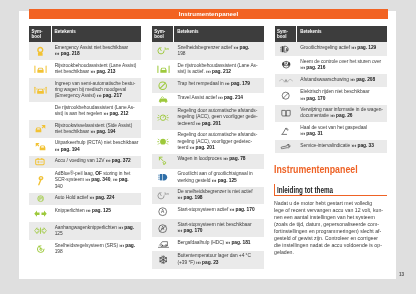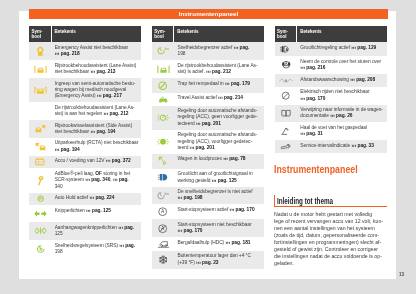--- a/index.html
+++ b/index.html
@@ -16,21 +16,21 @@
   .row{display:flex;align-items:stretch;min-height:12.8px;}
   .row.alt{background:#eaeaea;}
   .ic{width:22.5px;display:flex;align-items:center;justify-content:center;flex:0 0 22.5px;padding:2.75px 0;box-sizing:border-box;}
   .ic svg{display:block;}
   .tx{flex:1;font-size:4.85px;letter-spacing:-0.05px;line-height:6.2px;padding:2.75px 1px 2.75px 3.2px;color:#3c3c3c;box-sizing:border-box;}
   .ln{white-space:nowrap;}
   .bl{white-space:nowrap;}
   .tx b{font-weight:bold;color:#222;}
   .article{position:absolute;left:274px;top:164px;width:112.5px;}
   .art-title{color:#ee6225;font-size:11px;font-weight:bold;line-height:11px;white-space:nowrap;transform:scaleX(0.80);transform-origin:left top;}
-  .art-sub{border-bottom:0.8px solid #ee6225;border-left:0.8px solid #ee6225;height:10.6px;margin-top:20px;overflow:hidden;position:relative;}
+  .art-sub{border-bottom:0.8px solid #ee6225;border-left:0.8px solid #ee6225;height:10.6px;margin-top:9px;overflow:hidden;position:relative;}
   .art-sub span{position:absolute;left:2.2px;top:2.3px;font-size:9px;font-weight:bold;color:#1b1b1b;line-height:9px;white-space:nowrap;transform:scaleX(0.70);transform-origin:left top;}
   .art-body{font-size:5.2px;line-height:7px;color:#3c3c3c;padding-top:4px;}
   .pgnum{position:absolute;left:399px;top:272px;font-size:4.6px;color:#555;font-weight:bold;}
 </style>
 </head>
 <body>
 
 <div class="sheet"></div>
 <div class="band">
     <div class="band-title">Instrumentenpaneel</div>

